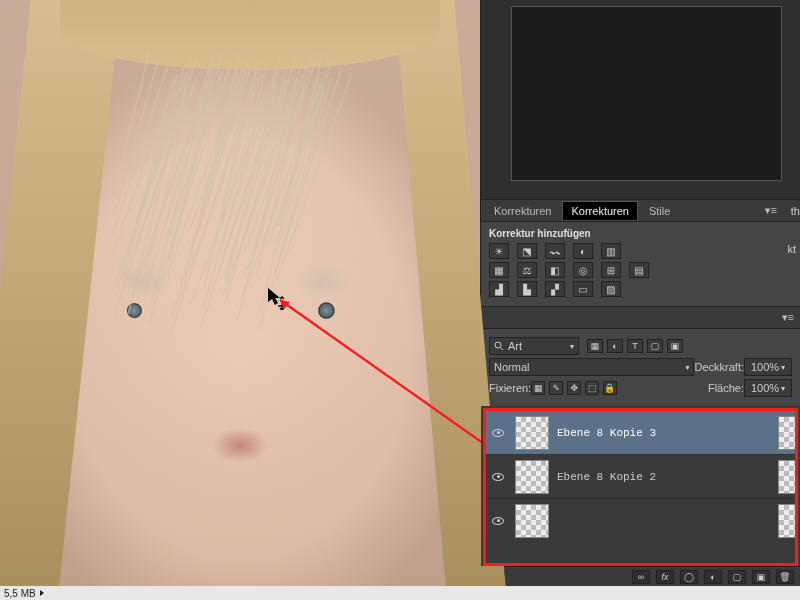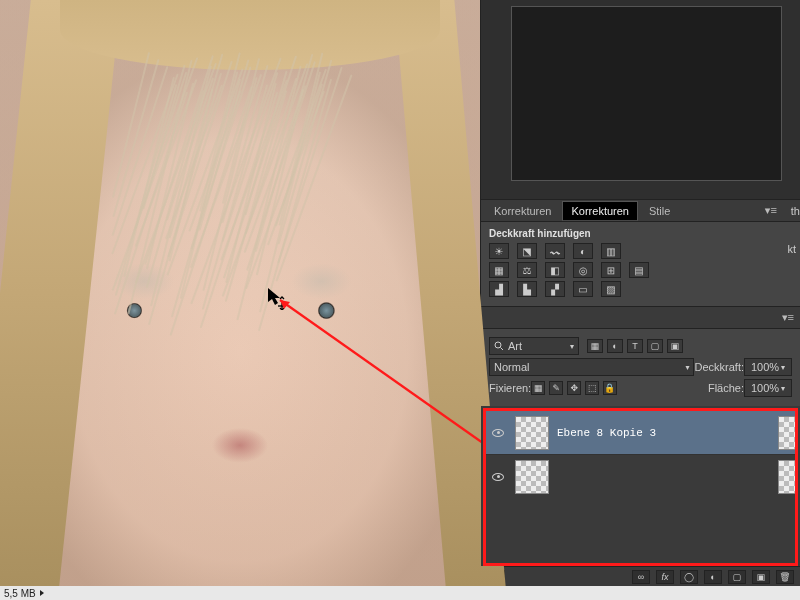--- a/index.html
+++ b/index.html
@@ -169,21 +169,21 @@
       <div id="tabs1" style="display: flex; gap: 2px;">
           <div class="tab">Korrekturen</div>
           <div class="tab active">Korrekturen</div>
           <div class="tab">Stile</div>
         </div>
       <div class="menu">▾≡</div>
       <div style="width:4px"></div>
       <span>th</span>
     </div>
     <div class="panel-body">
-      <div class="section-label">Deckkraft hinzufügen</div>
+      <div class="section-label">Korrektur hinzufügen</div>
       <span style="position:absolute; right:4px;">kt</span>
       <div class="rowicons">
         <div class="ico">☀</div>
         <div class="ico">⬔</div>
         <div class="ico">〰</div>
         <div class="ico">◐</div>
         <div class="ico">▥</div>
       </div>
       <div class="rowicons">
         <div class="ico">▦</div>
@@ -262,20 +262,28 @@
             </div>
             <div class="thumb"></div>
             <div class="lname">Ebene 8 Kopie 3</div>
             <div class="rthumb"></div>
           </div>
           <div class="layer" style="position: relative;">
             <div class="vis">
               <div class="eye"></div>
             </div>
             <div class="thumb"></div>
+            <div class="lname">Ebene 8 Kopie 2</div>
+            <div class="rthumb"></div>
+          </div>
+          <div class="layer" style="position: relative;">
+            <div class="vis">
+              <div class="eye"></div>
+            </div>
+            <div class="thumb"></div>
             <div class="rthumb"></div>
           </div>
         </div>
     </div>
 
     <div class="bottombar">
       <div class="bico">⌘</div>
       <div class="spacer"></div>
       <div class="bico">∞</div>
       <div class="bico">

